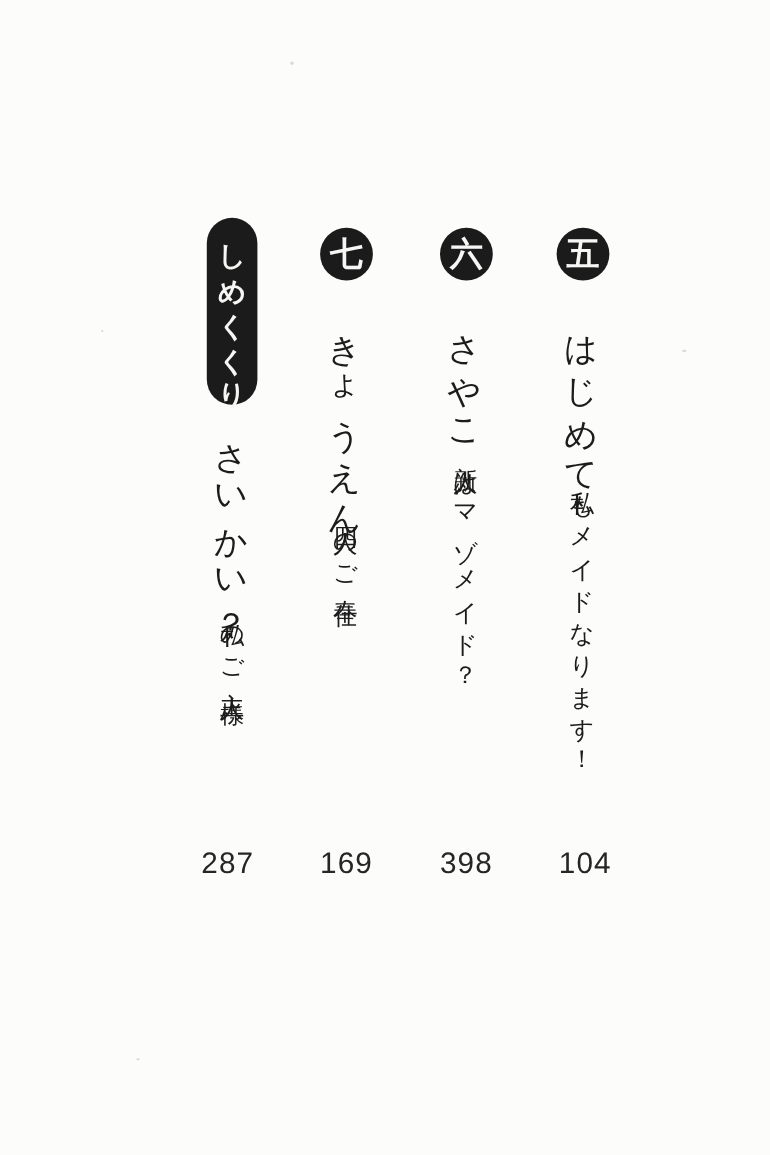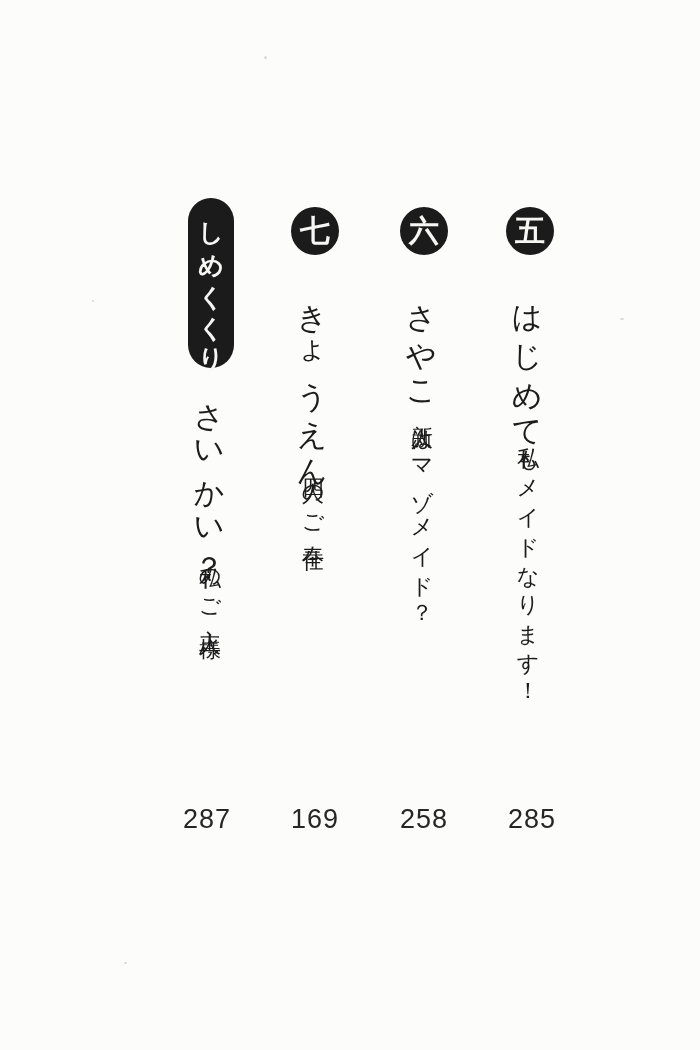--- a/index.html
+++ b/index.html
@@ -70,21 +70,20 @@
   
   .pagenum {
     position: absolute;
     top: 770px;
     width: 80px;
     text-align: center;
     font-family: "Liberation Sans", sans-serif;
     font-size: 27px;
     color: #262626;
     letter-spacing: 1px;
-    margin-top: 34px;
   }
   
   .c0 .badge-circle { left: 506px; }
   .c0 .title    { left: 512px; top: 284px; }
   .c0 .subtitle { left: 517px; top: 430px; }
   .c0 .pagenum  { left: 492px; }
 
   .c1 .badge-circle { left: 400px; }
   .c1 .title    { left: 406px; top: 284px; }
   .c1 .subtitle { left: 411px; top: 407px; }
@@ -117,30 +116,30 @@
 <body>
 
 <div class="page">
 
   <div class="col c0">
     <div class="badge-circle">
       <span>五</span>
     </div>
     <div class="title vtext">はじめて</div>
     <div class="subtitle vtext">私もメイドなります！</div>
-    <div class="pagenum">285</div>
+    <div class="pagenum">104</div>
   </div>
 
   <div class="col c1">
     <div class="badge-circle">
       <span>六</span>
     </div>
     <div class="title vtext">さやこ</div>
     <div class="subtitle vtext">新人はマゾメイド？</div>
-    <div class="pagenum">258</div>
+    <div class="pagenum">398</div>
   </div>
 
   <div class="col c2">
     <div class="badge-circle">
       <span>七</span>
     </div>
     <div class="title vtext">きょうえん</div>
     <div class="subtitle vtext">四人のご奉仕</div>
     <div class="pagenum">169</div>
   </div>

